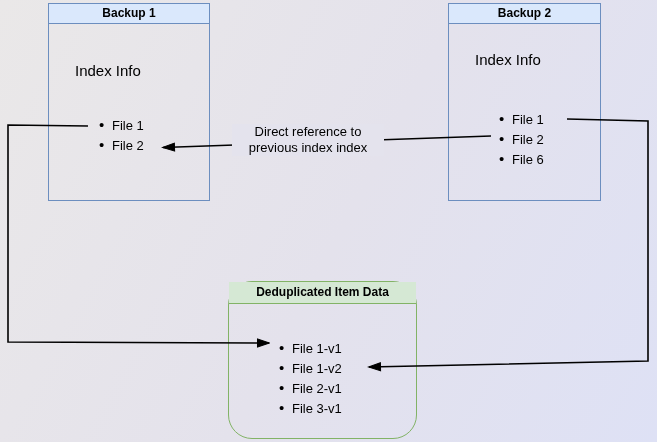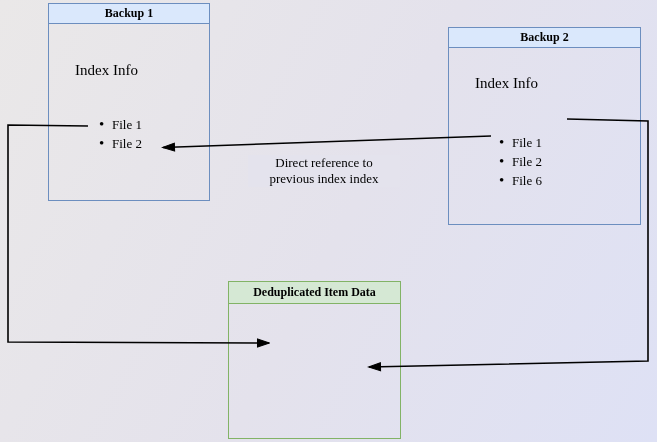--- a/index.html
+++ b/index.html
@@ -1,21 +1,21 @@
 <!DOCTYPE html>
 <html><head>
 <meta charset="utf-8">
 <style>
   html, body { margin: 0; padding: 0; }
   #canvas {
     position: relative;
     width: 657px;
     height: 442px;
     background: linear-gradient(118deg, #eae8e8 0%, #e4e2ec 52%, #dee1f5 100%);
-    font-family: Liberation Serif, serif;
+    font-family: Liberation Sans, sans-serif;
     color: #000;
     overflow: hidden;
   }
 
   .box {
     position: absolute;
     border: 1.5px solid;
     box-sizing: border-box;
     background: transparent;
   }
@@ -27,22 +27,22 @@
     width: 100%;
     text-align: center;
     font-weight: bold;
     font-size: 12px;
     border-bottom: 1.5px solid;
   }
   .box-blue  .box-header { background: #dae8fc; border-color: #6c8ebf; height: 20px; line-height: 19px; }
   .box-green .box-header { background: #d5e8d4; border-color: #82b366; height: 22px; line-height: 21px; }
 
   #backup1 { left: 48px;  top: 3px;   width: 162px; height: 198px; }
-  #backup2 { left: 448px; top: 3px;   width: 193px; height: 198px; margin-top: 24px; }
-  #dedup   { left: 228px; top: 281px; width: 173px; height: 158px; }
+  #backup2 { left: 448px; top: 3px;   width: 153px; height: 198px; }
+  #dedup   { left: 228px; top: 281px; width: 189px; height: 158px; border-radius: 24px; }
 
   .index-label {
     position: absolute;
     font-size: 15px;
     line-height: 19px;
     white-space: nowrap;
   }
   #backup1 .index-label { left: 26px; top: 57px; }
   #backup2 .index-label { left: 26px; top: 46px; }
 
@@ -67,29 +67,28 @@
   }
 
   #arrow-layer {
     position: absolute;
     left: 0; top: 0;
     pointer-events: none;
   }
 
   #annotation {
     position: absolute;
-    left: 248px;
+    left: 232px;
     top: 124px;
     width: 152px;
     text-align: center;
     font-size: 13px;
     line-height: 16px;
     background: #e4e3ed;
     white-space: nowrap;
-    margin-top: 31px;
   }
 </style>
 </head>
 <body>
 
 <div id="canvas">
 
   <div id="backup1" class="box box-blue">
     <div class="box-header">
       <span>Backup 1</span>
@@ -110,20 +109,26 @@
       <li>File 1</li>
       <li>File 2</li>
       <li>File 6</li>
     </ul>
   </div>
 
   <div id="dedup" class="box box-green">
     <div class="box-header">
       <span>Deduplicated Item Data</span>
     </div>
+    <ul class="file-list">
+      <li>File 1-v1</li>
+      <li>File 1-v2</li>
+      <li>File 2-v1</li>
+      <li>File 3-v1</li>
+    </ul>
   </div>
 
   <svg id="arrow-layer" width="657" height="442" viewBox="0 0 657 442">
     <defs>
       <marker id="ah" markerUnits="userSpaceOnUse" markerWidth="14" markerHeight="11" refX="12.5" refY="5" orient="auto">
         <path d="M1,1 L13,5 L1,9 Z" fill="#000" stroke="#000" stroke-width="1"></path>
       </marker>
     </defs>
     <polyline class="arrow" points="88,126 8,125 8,342 269,343" fill="none" stroke="#000000" stroke-width="1.6" marker-end="url(#ah)"></polyline>
     <polyline class="arrow" points="567,119 648,121 648,361 369,367" fill="none" stroke="#000000" stroke-width="1.6" marker-end="url(#ah)"></polyline>

